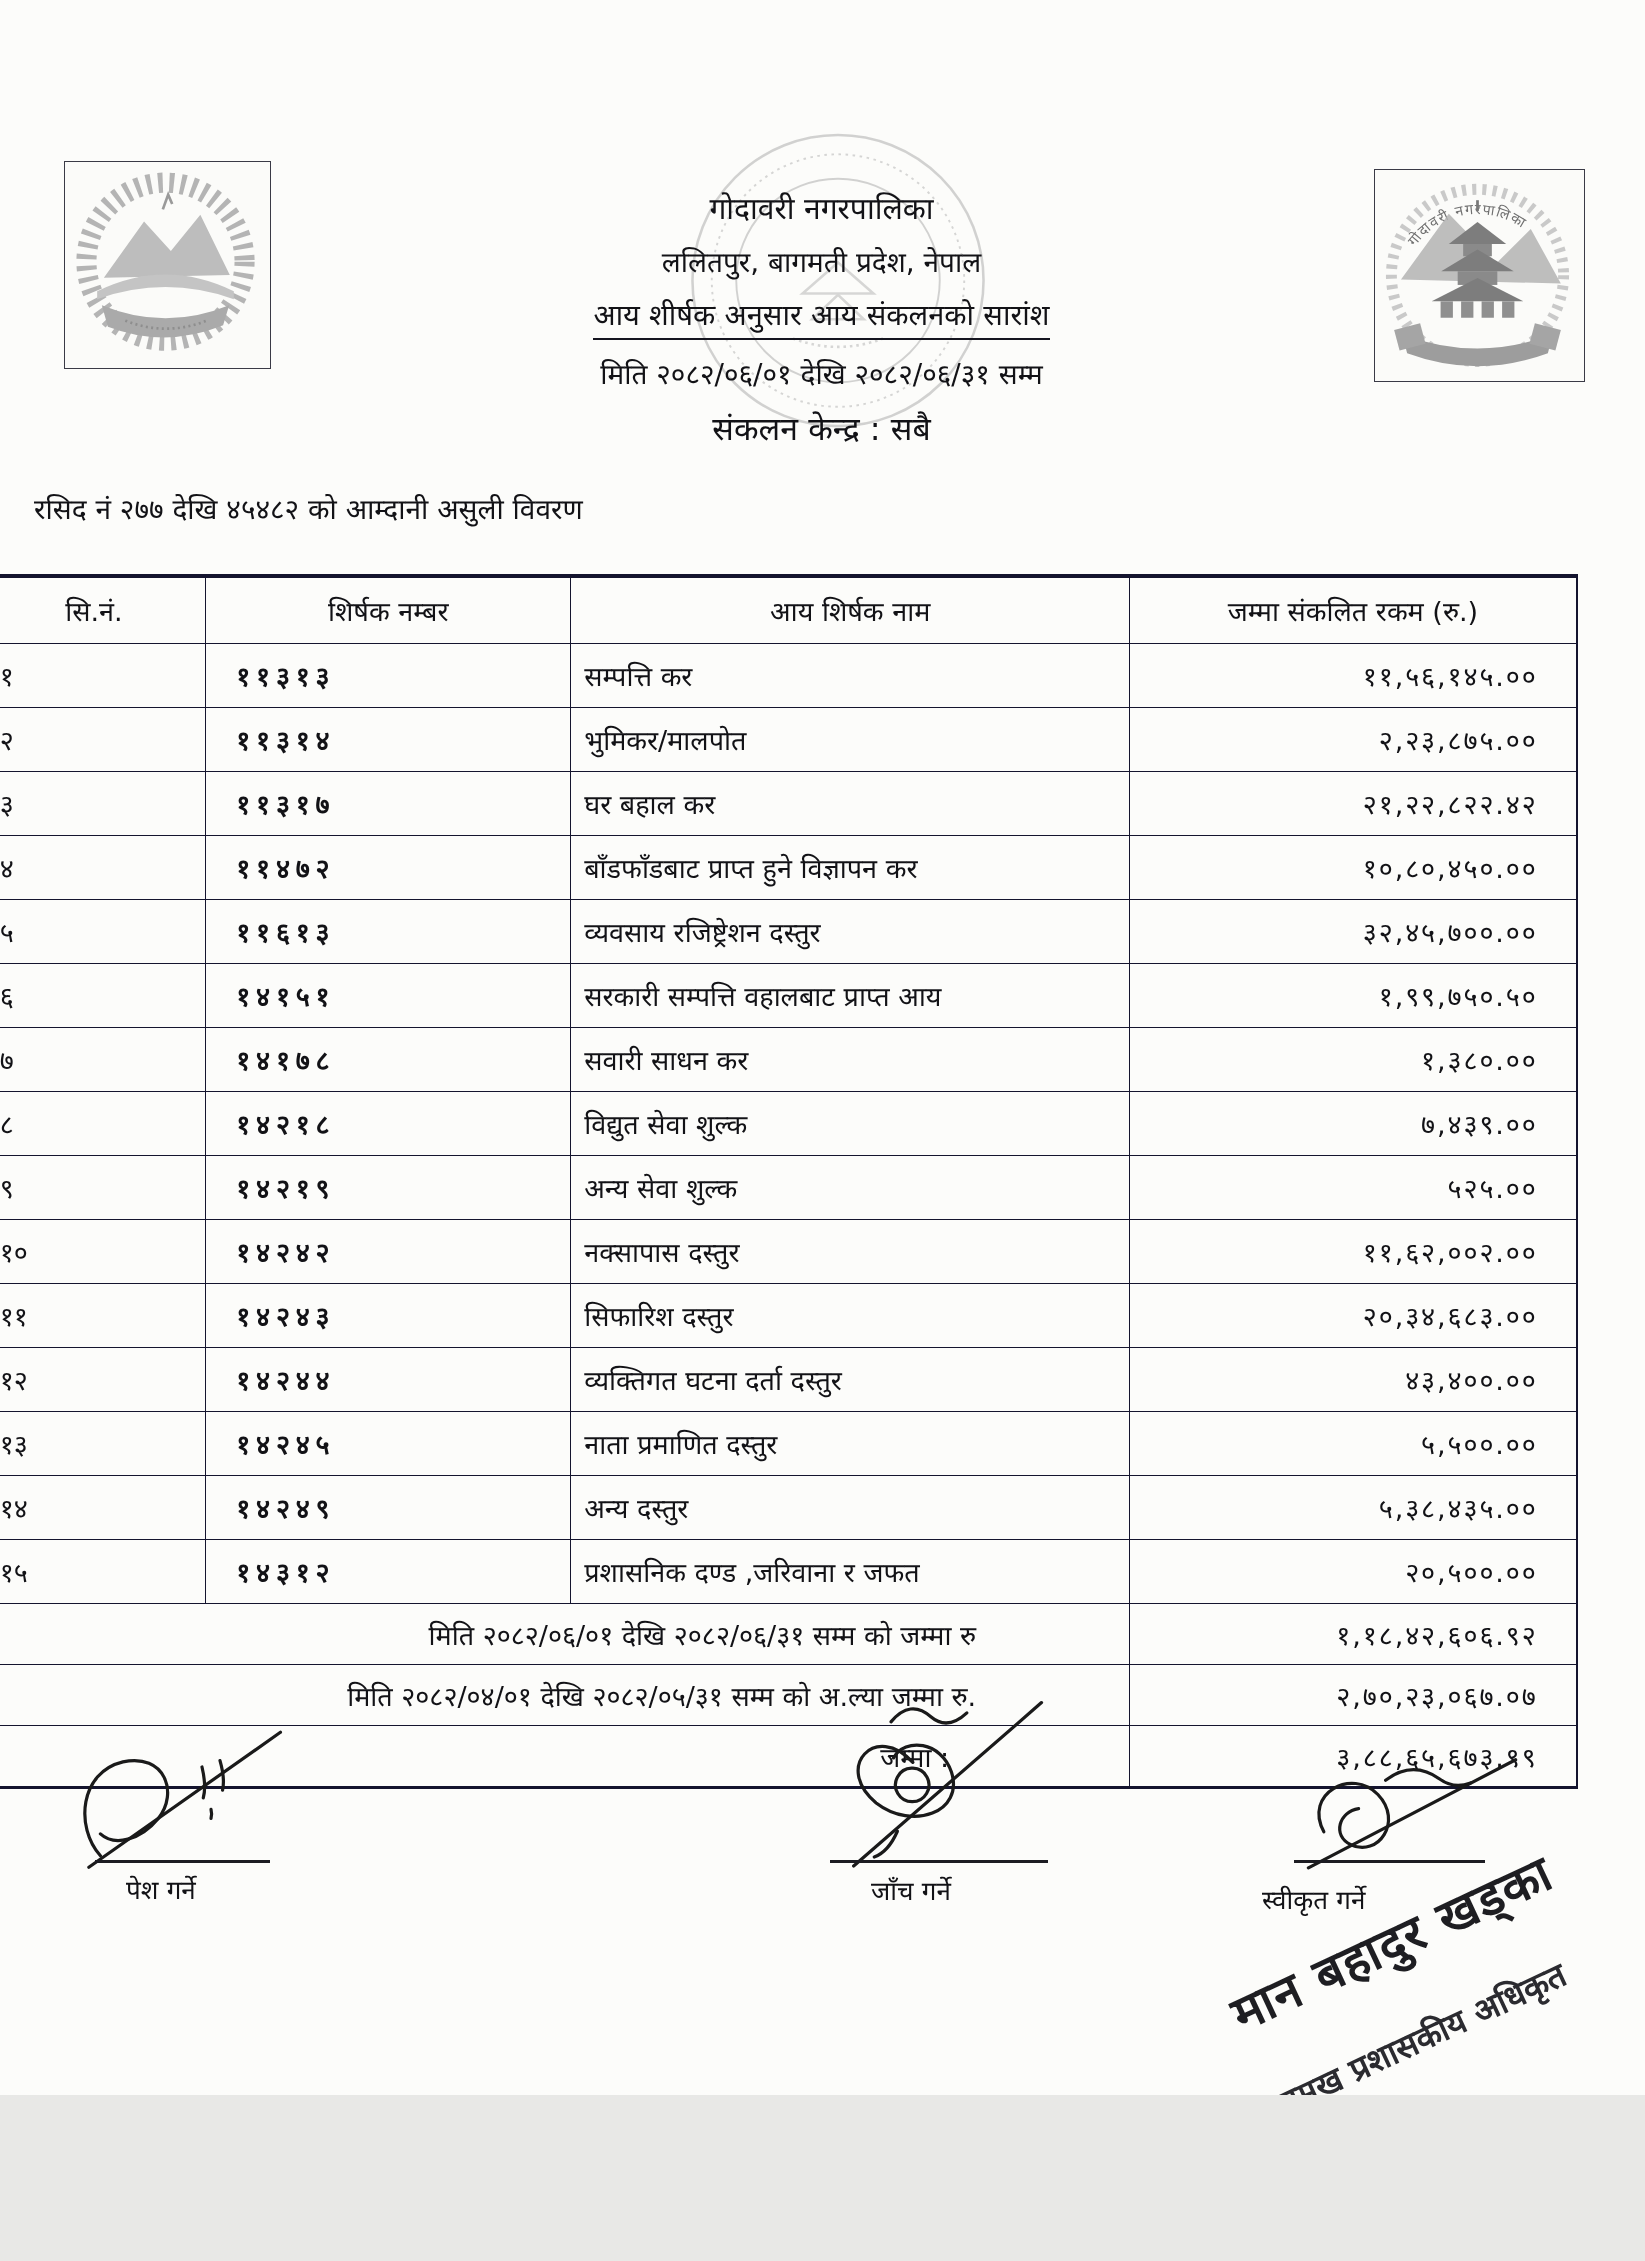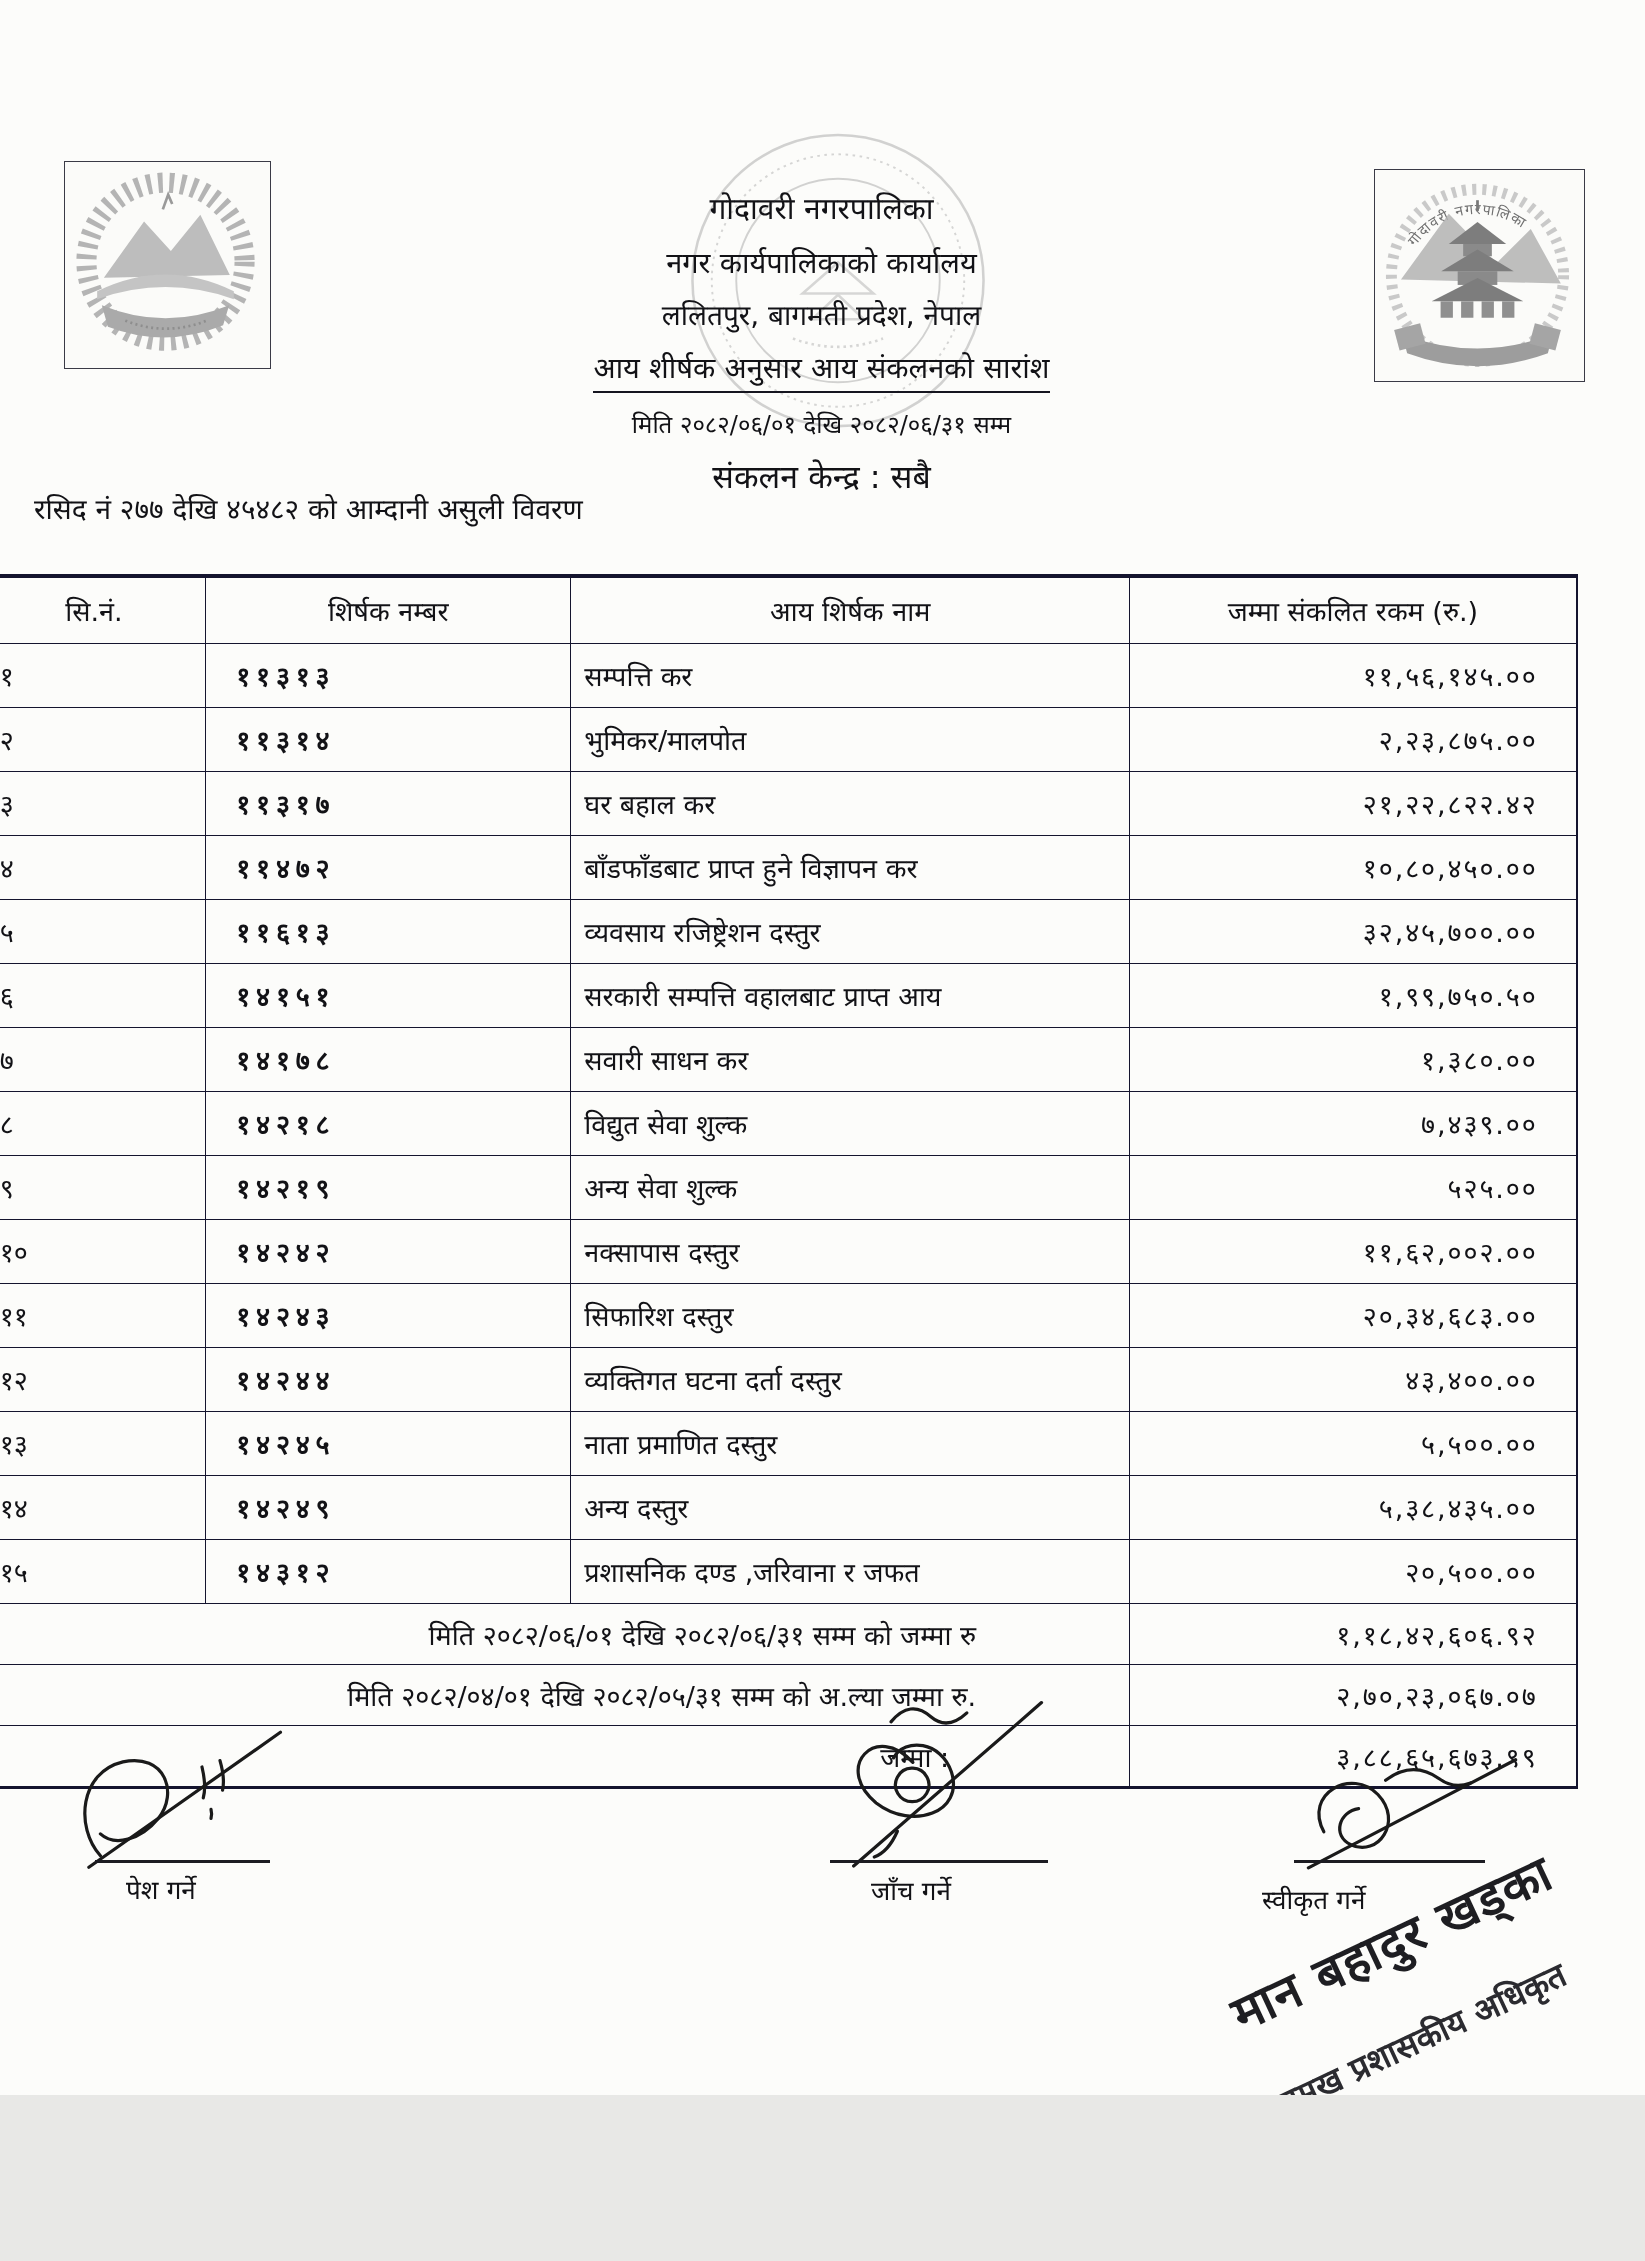--- a/index.html
+++ b/index.html
@@ -11,21 +11,21 @@
   .emblem-box{position:absolute;border:1.9px solid #3a3a46;background:#fbfbf9;}
   .emblem-left{left:64px;top:161px;width:205px;height:206px;}
   .emblem-right{left:1374px;top:169px;width:209px;height:211px;}
   .head-block{position:absolute;left:335px;top:190px;width:973px;text-align:center;}
   .head-line{margin:0 0 17px 0;line-height:1.25;}
   .h-muni{font-size:30px;}
   .h-office{font-size:29px;}
   .h-addr{font-size:28px;}
   .h-title{font-size:29px;}
   .h-title span{display:inline-block;border-bottom:2.6px solid #15151f;padding-bottom:5.2px;}
-  .h-date{font-size:24px;}
+  .h-date{font-size:28px;}
   .h-center{font-size:32px;}
   .faint-stamp{position:absolute;left:680px;top:126px;width:316px;height:322px;opacity:.38;pointer-events:none;}
   .receipt-line{position:absolute;left:34px;top:489px;font-size:28px;}
   
   .tbl-wrap{position:absolute;left:-19.3px;top:574px;width:1594px;}
   table{border-collapse:collapse;width:100%;table-layout:fixed;
         border:2.6px solid #14142e;border-top-width:4.5px;border-bottom-width:3.2px;}
   col.c-sn{width:224px;} col.c-code{width:365px;} col.c-name{width:559px;} col.c-amt{width:447px;}
   th,td{border:1.3px solid #14142e;font-weight:normal;font-size:27px;
         vertical-align:middle;overflow:hidden;white-space:nowrap;}
@@ -69,21 +69,20 @@
     <circle cx="245" cy="240" r="226" fill="none" stroke="#8e8e8e" stroke-width="4"></circle>
     <circle cx="245" cy="240" r="196" fill="none" stroke="#979797" stroke-width="3" stroke-dasharray="4 7"></circle>
     <circle cx="245" cy="240" r="158" fill="none" stroke="#8e8e8e" stroke-width="3"></circle>
     <path d="M190 260 L245 212 L300 260 Z" fill="none" stroke="#9a9a9a" stroke-width="4"></path>
     <path d="M205 300 L245 262 L285 300 Z" fill="none" stroke="#9a9a9a" stroke-width="4"></path>
     <path d="M175 330 q70 26 140 0" fill="none" stroke="#9a9a9a" stroke-width="4" stroke-dasharray="4 6"></path>
   </svg>
 
   <div class="head-block">
     <div class="head-line h-muni">गोदावरी नगरपालिका</div>
-    <div class="head-line h-office">नगर कार्यपालिकाको कार्यालय</div>
     <div class="head-line h-addr">ललितपुर, बागमती प्रदेश, नेपाल</div>
     <div class="head-line h-title"><span>आय शीर्षक अनुसार आय संकलनको सारांश</span></div>
     <div class="head-line h-date">मिति २०८२/०६/०१ देखि २०८२/०६/३१ सम्म</div>
     <div class="head-line h-center">संकलन केन्द्र : सबै</div>
   </div>
 
   <div class="emblem-box emblem-right">
     <svg viewBox="0 0 300 300" width="205" height="208">
       <path id="arcT" d="M48 128 A112 112 0 0 1 252 128" fill="none"></path>
       <text font-size="21" fill="#6f6f6f" letter-spacing="2"><textPath href="#arcT" startOffset="8%">गोदावरी नगरपालिका</textPath></text>

